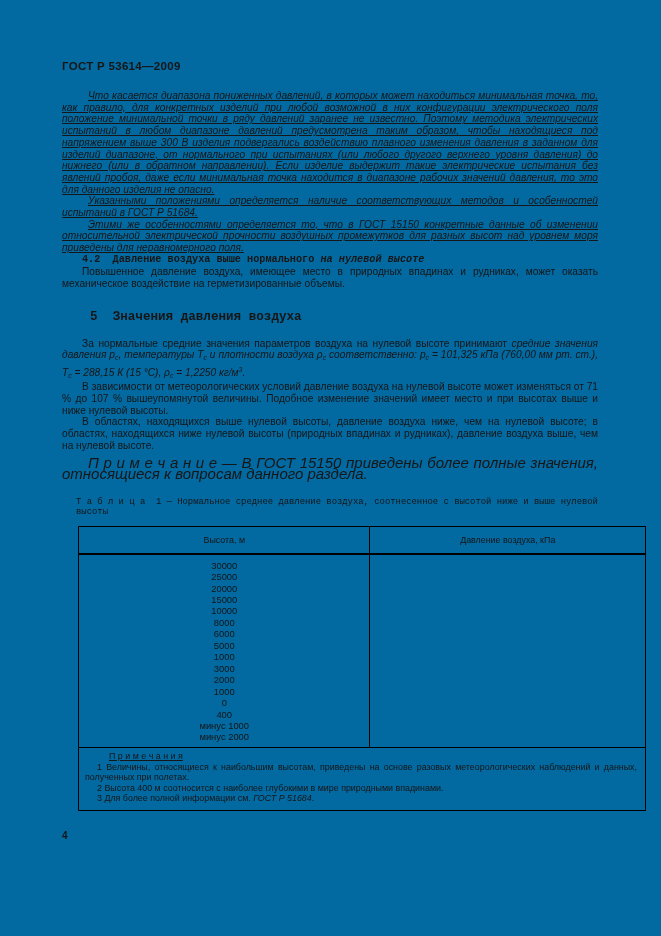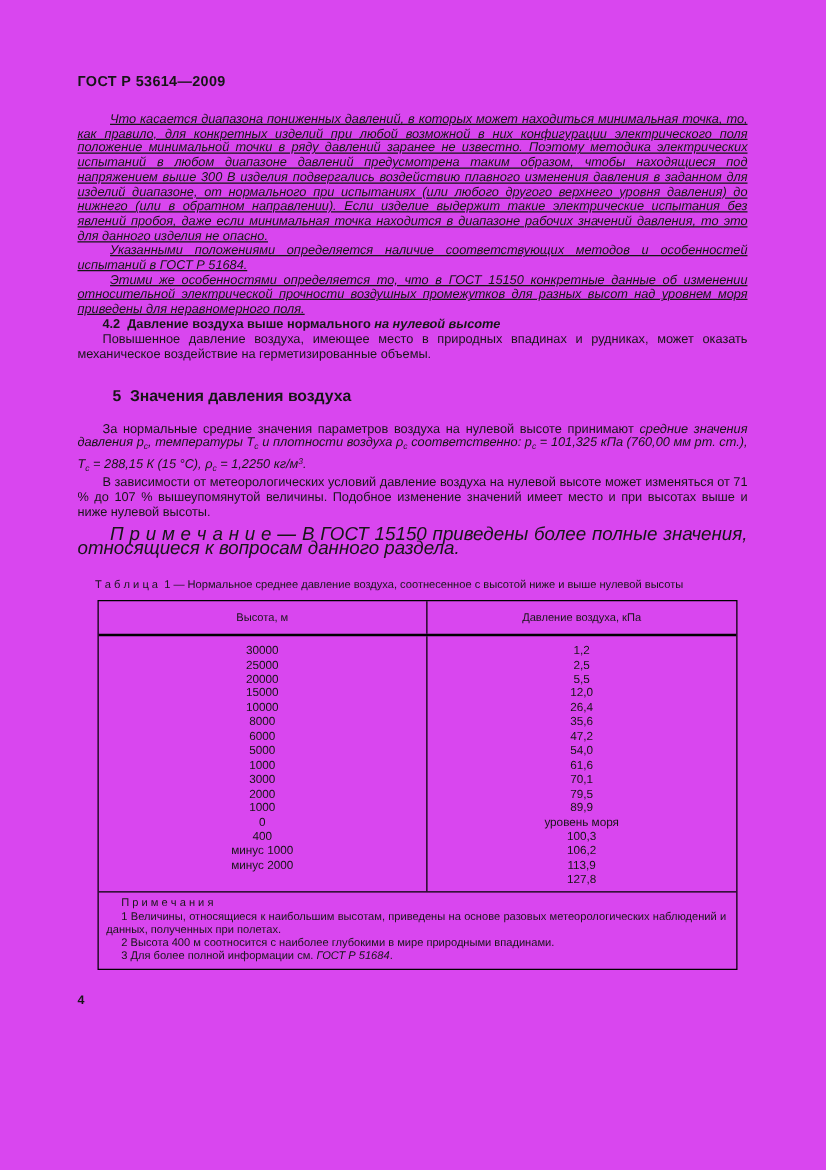--- a/index.html
+++ b/index.html
@@ -1,55 +1,55 @@
 <!DOCTYPE html>
 <html><head>
 <meta charset="utf-8">
 <style>
   * { margin:0; padding:0; box-sizing:border-box; }
   html,body { background:#e8e8e8; }
   .page {
-    width:661px; height:936px; background:#d946ef; color:#161616;
+    width:661px; height:936px; background:#0369a1; color:#161616;
     font-family:"Liberation Sans", sans-serif; position:relative; overflow:hidden;
     margin:0 auto;
   }
   .content { padding:60px 63px 0 62px; }
   .doc-code { font-size:11.5px; font-weight:bold; letter-spacing:0.3px; margin-bottom:18px; }
 
   p.body {
     font-size:10.2px; line-height:11.7px; text-align:justify; text-indent:20px;
   }
   p.body.it { font-style:italic; text-indent:26px;text-decoration:underline; }
-  .pre { white-space:pre-wrap; }
+  .pre { white-space:pre-wrap;font-family:Liberation Mono, monospace; }
 
   .h42 { font-size:10.2px; line-height:12.4px; text-indent:20px; }
 
   .sec5 { font-size:12.6px; font-weight:bold; margin:20px 0 14px 28px; }
 
   .note-p {
     font-size:15px; line-height:10.6px; text-align:justify; text-indent:26px;
     margin:7px 0 7px 0;
   }
 
   .tbl-caption {
     font-size:8.9px; line-height:10.5px; margin:17px 0 8px 14px; text-align:left;
   }
 
-  .gtable { margin-left:16px; width:512px; border:1.5px solid #000; }
+  .gtable { margin-left:16px; width:568px; border:1.5px solid #000; }
   .trow { display:flex; }
   .thead { border-bottom:2.5px solid #000; height:28px; }
   .thead .tcell { display:flex; align-items:center; justify-content:center; font-size:8.9px; }
   .tcell.cleft { width:51.5%; border-right:1px solid #000; }
   .tcell.cright { flex:1; }
   .tbody .tcell {
     font-size:9.4px; line-height:11.45px; text-align:center;
     padding-top:5px; padding-bottom:4px; white-space:pre-line;
   }
   .tnotes { border-top:1.5px solid #000; padding:3px 8px 6px 6px; }
-  .tnotes-label { font-size:8.9px; line-height:11px; margin-left:12px; }
+  .tnotes-label { font-size:8.9px; line-height:11px; margin-left:24px;text-decoration:underline; }
   .tnote { font-size:8.9px; line-height:10.4px; text-align:justify; text-indent:12px; }
 
   .page-num { font-size:10px; font-weight:bold; margin-top:19px; }
 
   
   .r-n { }
   .r-i { font-style:italic; }
   .r-b { font-weight:bold; }
   .r-bi { font-weight:bold; font-style:italic; }
   .r-isub { font-style:italic; font-size:6.8px; vertical-align:-2px; }
@@ -67,20 +67,21 @@
     <p class="body it">Указанными положениями определяется наличие соответствующих методов и особенностей испытаний в ГОСТ Р 51684.</p>
     <p class="body it">Этими же особенностями определяется то, что в ГОСТ 15150 конкретные данные об изменении относительной электрической прочности воздушных промежутков для разных высот над уровнем моря приведены для неравномерного поля.</p>
 
     <p class="h42 pre"><span class="r-b">4.2  Давление воздуха выше нормального </span><span class="r-bi">на нулевой высоте</span></p>
     <p class="body">Повышенное давление воздуха, имеющее место в природных впадинах и рудниках, может оказать механическое воздействие на герметизированные объемы.</p>
 
     <div class="sec5 pre">5  Значения давления воздуха</div>
 
     <p class="body"><span class="r-n">За нормальные средние значения параметров воздуха на нулевой высоте принимают </span><span class="r-i">средние значения давления p</span><span class="r-isub">с</span><span class="r-i">, температуры Т</span><span class="r-isub">с</span><span class="r-i"> и плотности воздуха ρ</span><span class="r-isub">с</span><span class="r-i"> соответственно: p</span><span class="r-isub">с</span><span class="r-i"> = 101,325 кПа (760,00 мм рт. ст.), Т</span><span class="r-isub">с</span><span class="r-i"> = 288,15 К (15 °С), ρ</span><span class="r-isub">с</span><span class="r-i"> = 1,2250 кг/м</span><span class="r-isup">3</span><span class="r-i">.</span></p>
     <p class="body">В зависимости от метеорологических условий давление воздуха на нулевой высоте может изменяться от 71 % до 107 % вышеупомянутой величины. Подобное изменение значений имеет место и при высотах выше и ниже нулевой высоты.</p>
+    <p class="body">В областях, находящихся выше нулевой высоты, давление воздуха ниже, чем на нулевой высоте; в областях, находящихся ниже нулевой высоты (природных впадинах и рудниках), давление воздуха выше, чем на нулевой высоте.</p>
 
     <p class="note-p"><span class="r-i">П р и м е ч а н и е — В ГОСТ 15150 приведены более полные значения, относящиеся к вопросам данного раздела.</span></p>
 
 
     <div class="tbl-caption pre">Т а б л и ц а  1 — Нормальное среднее давление воздуха, соотнесенное с высотой ниже и выше нулевой высоты</div>
 
     <div class="gtable">
       <div class="trow thead">
         <div class="tcell cleft">Высота, м</div>
         <div class="tcell cright">Давление воздуха, кПа</div>
@@ -95,37 +96,20 @@
 6000
 5000
 1000
 3000
 2000
 1000
 0
 400
 минус 1000
 минус 2000</div>
-        <div class="tcell cright">1,2
-2,5
-5,5
-12,0
-26,4
-35,6
-47,2
-54,0
-61,6
-70,1
-79,5
-89,9
-уровень моря
-100,3
-106,2
-113,9
-127,8</div>
       </div>
       <div class="tnotes">
         <div class="tnotes-label">П р и м е ч а н и я</div>
         <p class="tnote">1 Величины, относящиеся к наибольшим высотам, приведены на основе разовых метеорологических наблюдений и данных, полученных при полетах.</p>
         <p class="tnote">2 Высота 400 м соотносится с наиболее глубокими в мире природными впадинами.</p>
         <p class="tnote"><span class="r-n">3 Для более полной информации см. </span><span class="r-i">ГОСТ Р 51684</span><span class="r-n">.</span></p>
       </div>
     </div>
 
     <div class="page-num">4</div>

